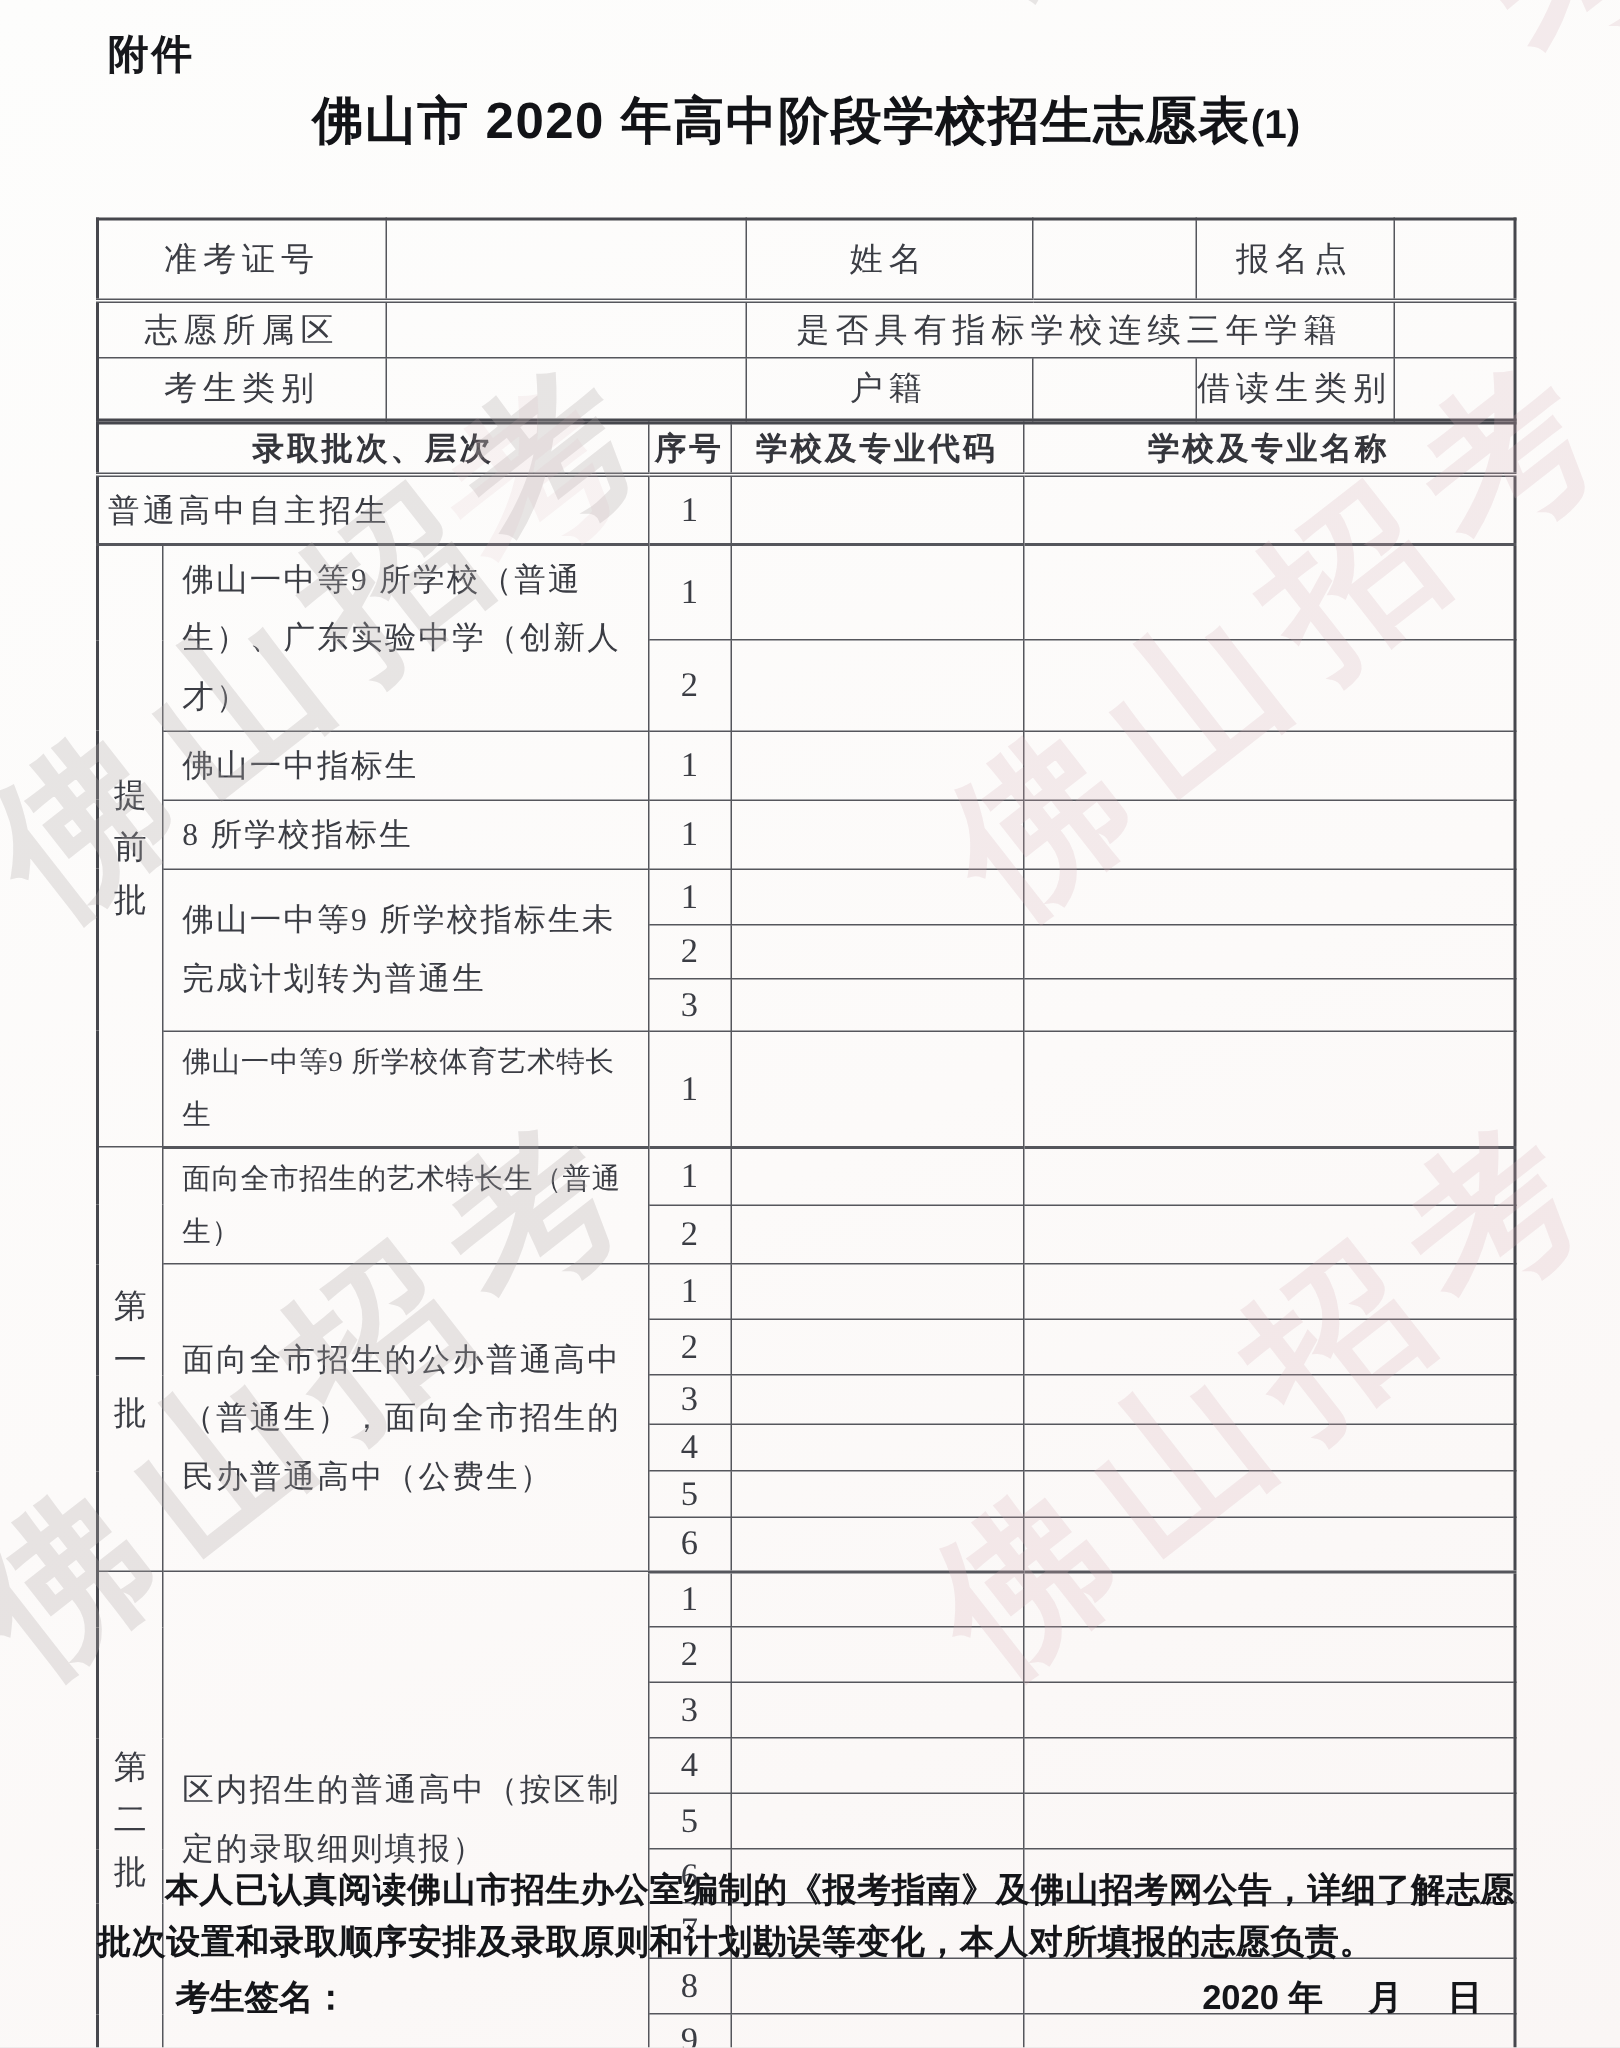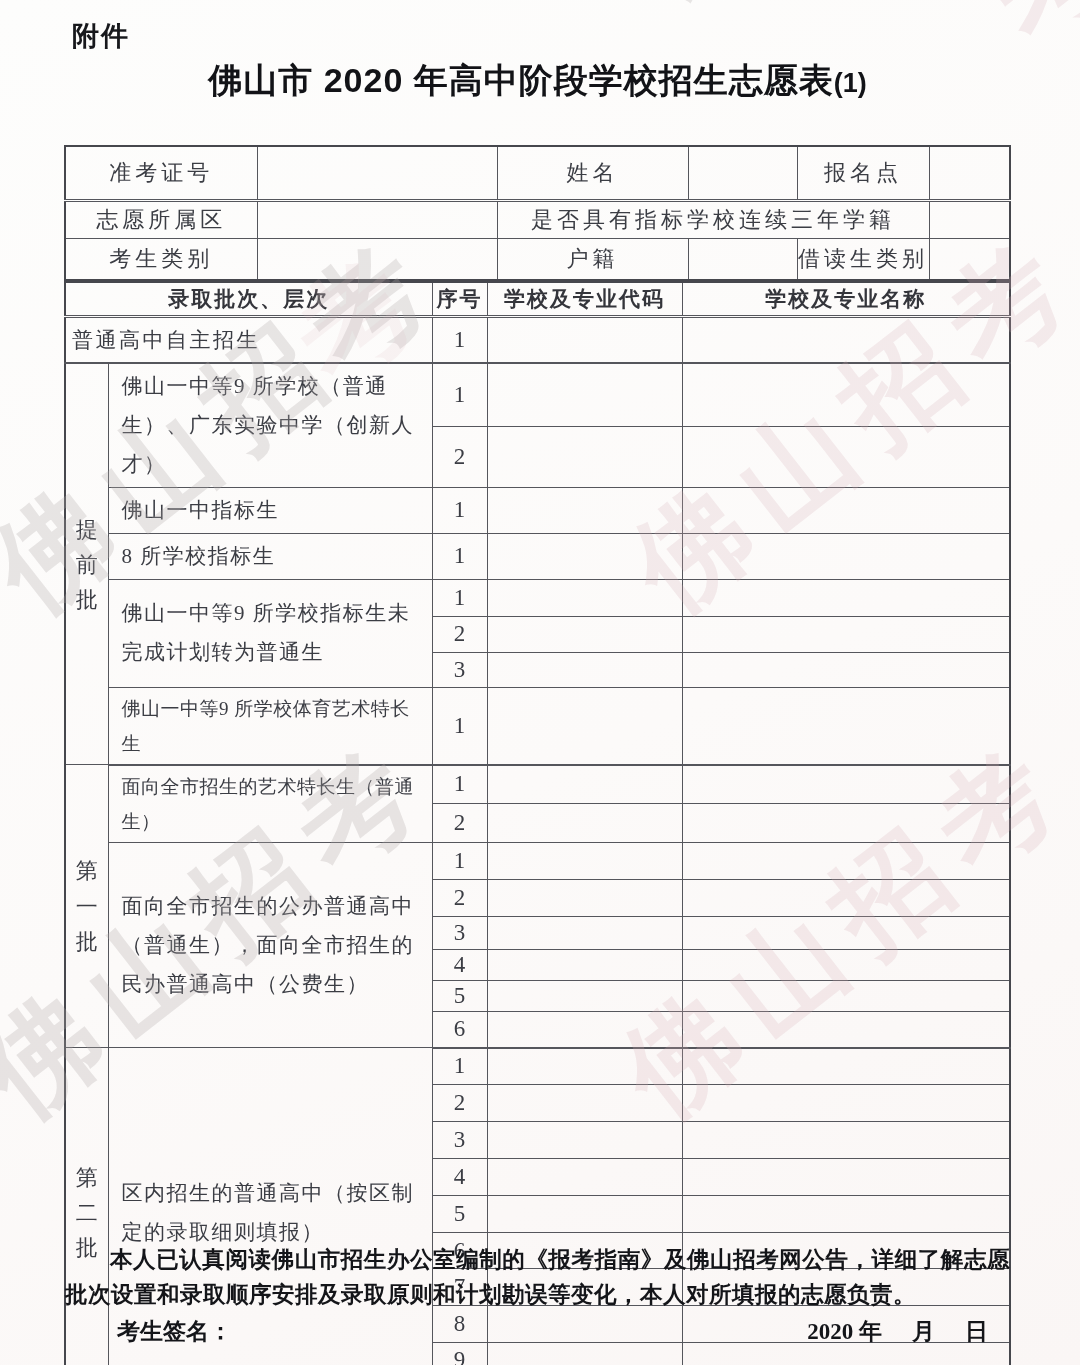--- a/index.html
+++ b/index.html
@@ -49,21 +49,21 @@
   tr.sec-end td { border-bottom-width:2.5px; }
   
   .declaration {
     position:absolute; left:65px; top:1242px; width:945px; margin:0;
     font-family:"Liberation Sans", sans-serif; font-weight:700;
     font-size:22.5px; line-height:35px; color:#141519;
     text-indent:2em; letter-spacing:0.5px; text-align:justify; z-index:2;
   }
   .sign-row {
     position:absolute; left:65px; top:1316px; width:945px; display:flex;
-    font-family:Liberation Serif, serif; font-weight:700;
+    font-family:Liberation Sans, sans-serif; font-weight:700;
     font-size:23px; color:#141519; z-index:2;
   }
   .sign-student { margin-left:52px; }
   .sign-guardian { margin-left:96px; }
   .sign-date { margin-left:auto; margin-right:22px; white-space:nowrap; }
   .sign-date .gap { display:inline-block; width:30px; }
   
   .wm {
     position:absolute; z-index:6; pointer-events:none; white-space:nowrap;
     font-family:"Liberation Sans", sans-serif; font-weight:700;

